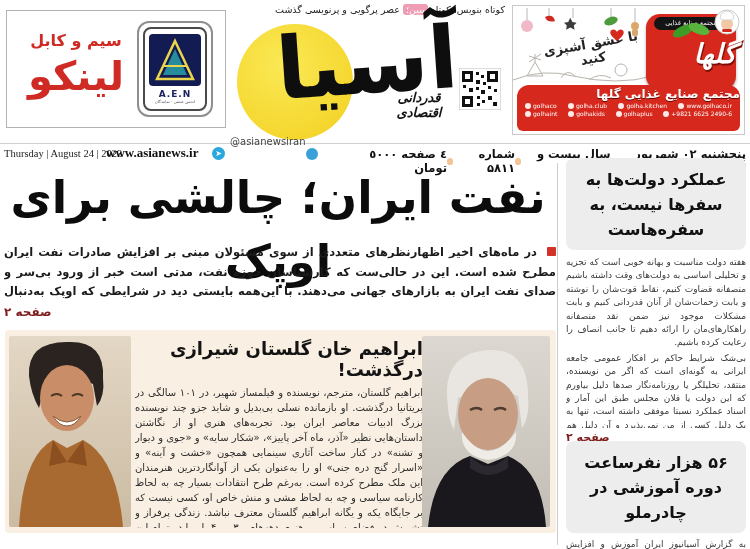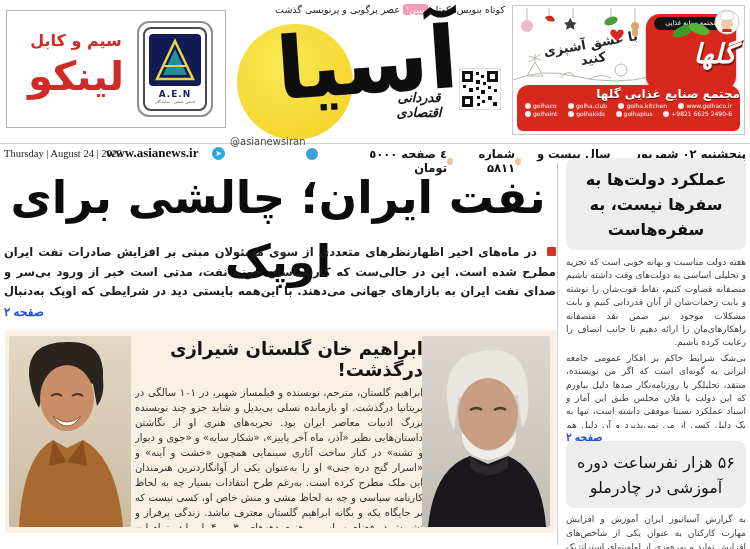--- a/index.html
+++ b/index.html
@@ -80,21 +80,21 @@
   .handle-item { display:flex; align-items:center; gap:2px; color:#fff; font-size:6px; }
   .handle-item .hdot { width:6px; height:6px; border-radius:50%; background:#fff; opacity:.9; }
 
   
   .headline { left:0; top:166px; width:556px; font-size:45px; font-weight:900; color:#0c0c0c;
               text-align:center; direction:rtl; letter-spacing:-1px; line-height:64px; }
   .lede { left:4px; top:243px; width:552px; font-size:11.5px; font-weight:600; color:#1b1b1b;
           line-height:19.5px; text-align:justify; direction:rtl; height:60px; overflow:hidden; }
   .lede-bullet { display:inline-block; width:9px; height:9px; background:#d23227;
           margin-left:5px; border-radius:1px; }
-  .page-ref { color:#1d4ed8; font-weight:700; font-size:12px; direction:rtl;font-family:Liberation Serif, serif; }
+  .page-ref { color:#7f1d1d; font-weight:700; font-size:12px; direction:rtl; }
   .lede-pageref { left:4px; top:305px; }
 
   
   .obit-box { left:5px; top:330px; width:551px; height:203px; background:#f9efe2; border-radius:4px; }
   .photo { position:absolute; top:6px; overflow:hidden; border-radius:2px; }
   .photo-young { left:4px; width:122px; height:191px; }
   .photo-old { right:6px; width:128px; height:191px; }
   .obit-content { position:absolute; left:130px; top:8px; width:288px; height:190px;
           direction:rtl; overflow:hidden; }
   .obit-headline { font-size:18px; font-weight:800; color:#141414; text-align:right;
@@ -106,21 +106,21 @@
   .col-box { left:566px; top:158px; width:180px; }
   .gray-header { background:#ededed; border-radius:8px; text-align:center; direction:rtl;
           padding:9px 5px 8px; }
   .col-title { font-size:16px; font-weight:800; line-height:25px; color:#111; }
   .col-author { font-size:12.5px; font-weight:700; color:#222; margin-top:5px; }
   .col-body { margin-top:6px; font-size:9px; line-height:13.4px; color:#3a3a3a;
           text-align:justify; direction:rtl; height:172px; overflow:hidden; }
   .col-body p + p { margin-top:2px; }
   .col-pageref { margin-top:3px; text-align:left; font-size:11px; }
   .training-box { left:566px; top:441px; width:180px; }
-  .training-title { font-size:16px; font-weight:400; line-height:25px; color:#111; }
+  .training-title { font-size:16px; font-weight:700; line-height:25px; color:#111; }
   .training-body { margin-top:5px; font-size:9px; line-height:13.8px; color:#3a3a3a;
           text-align:justify; direction:rtl; height:44px; overflow:hidden; }
 </style>
 </head>
 <body>
 
 <div id="page">
 
   <div class="abs ad-linco">
     <div class="aen-logo">

